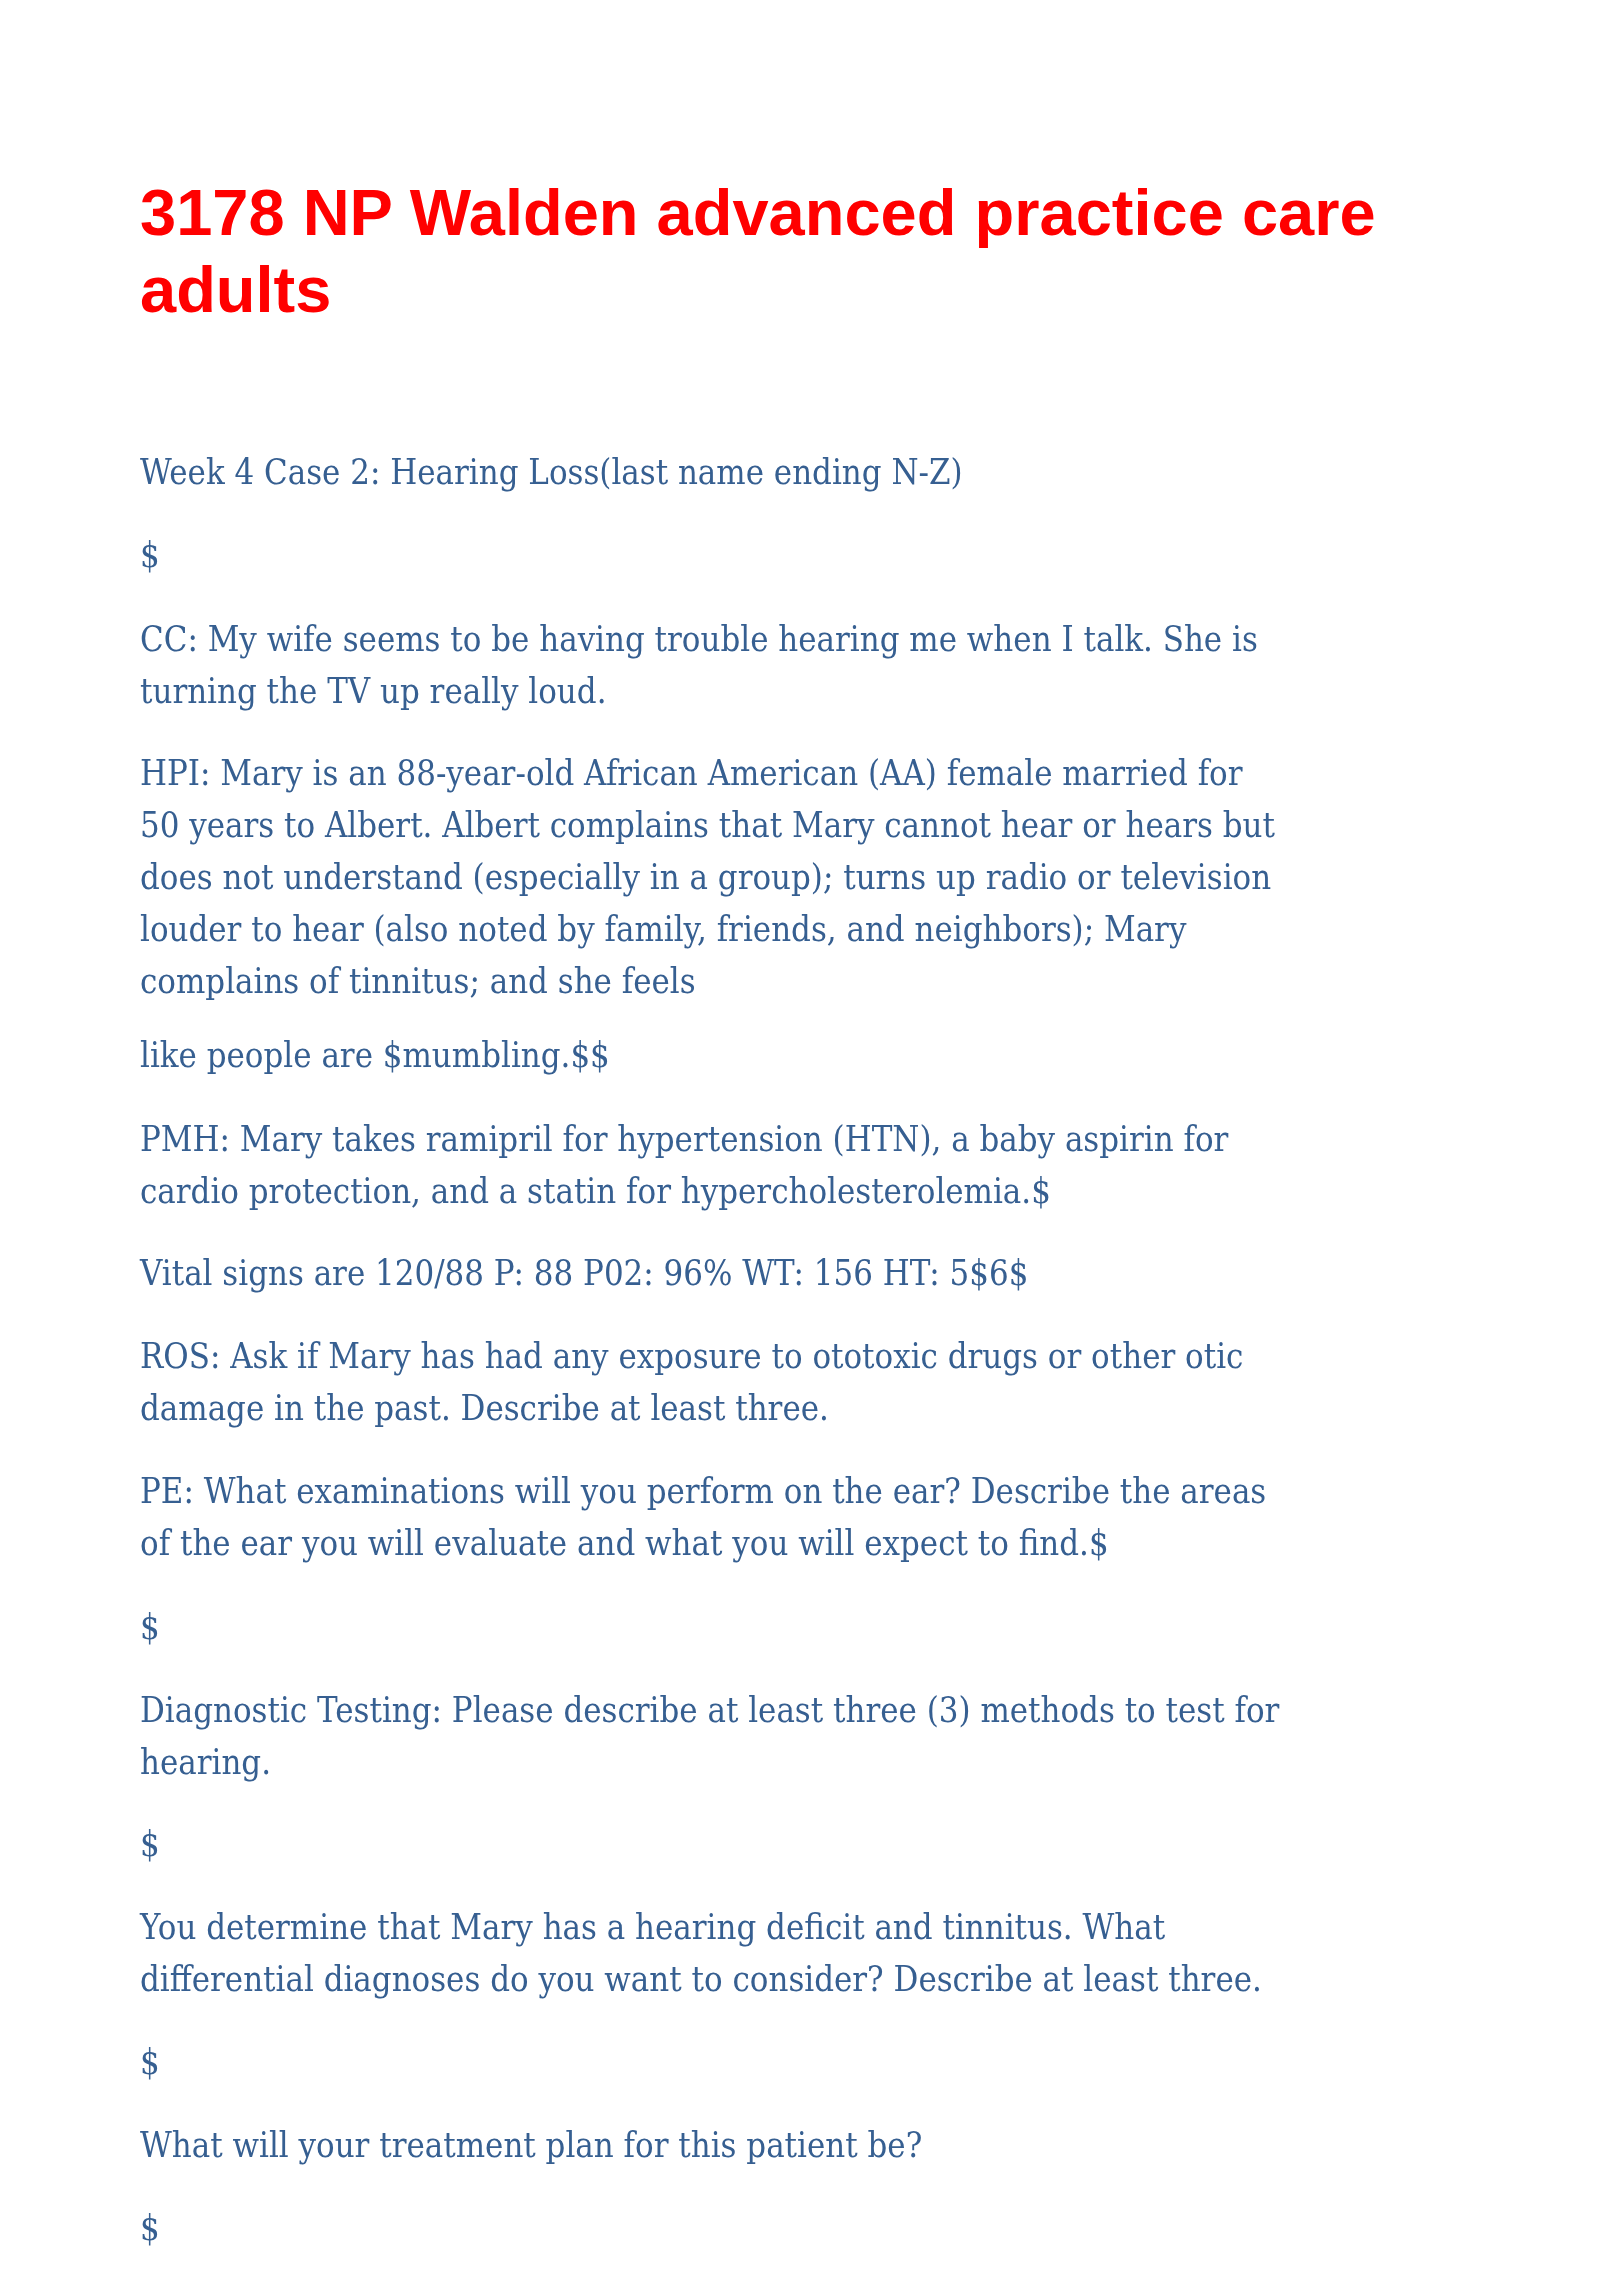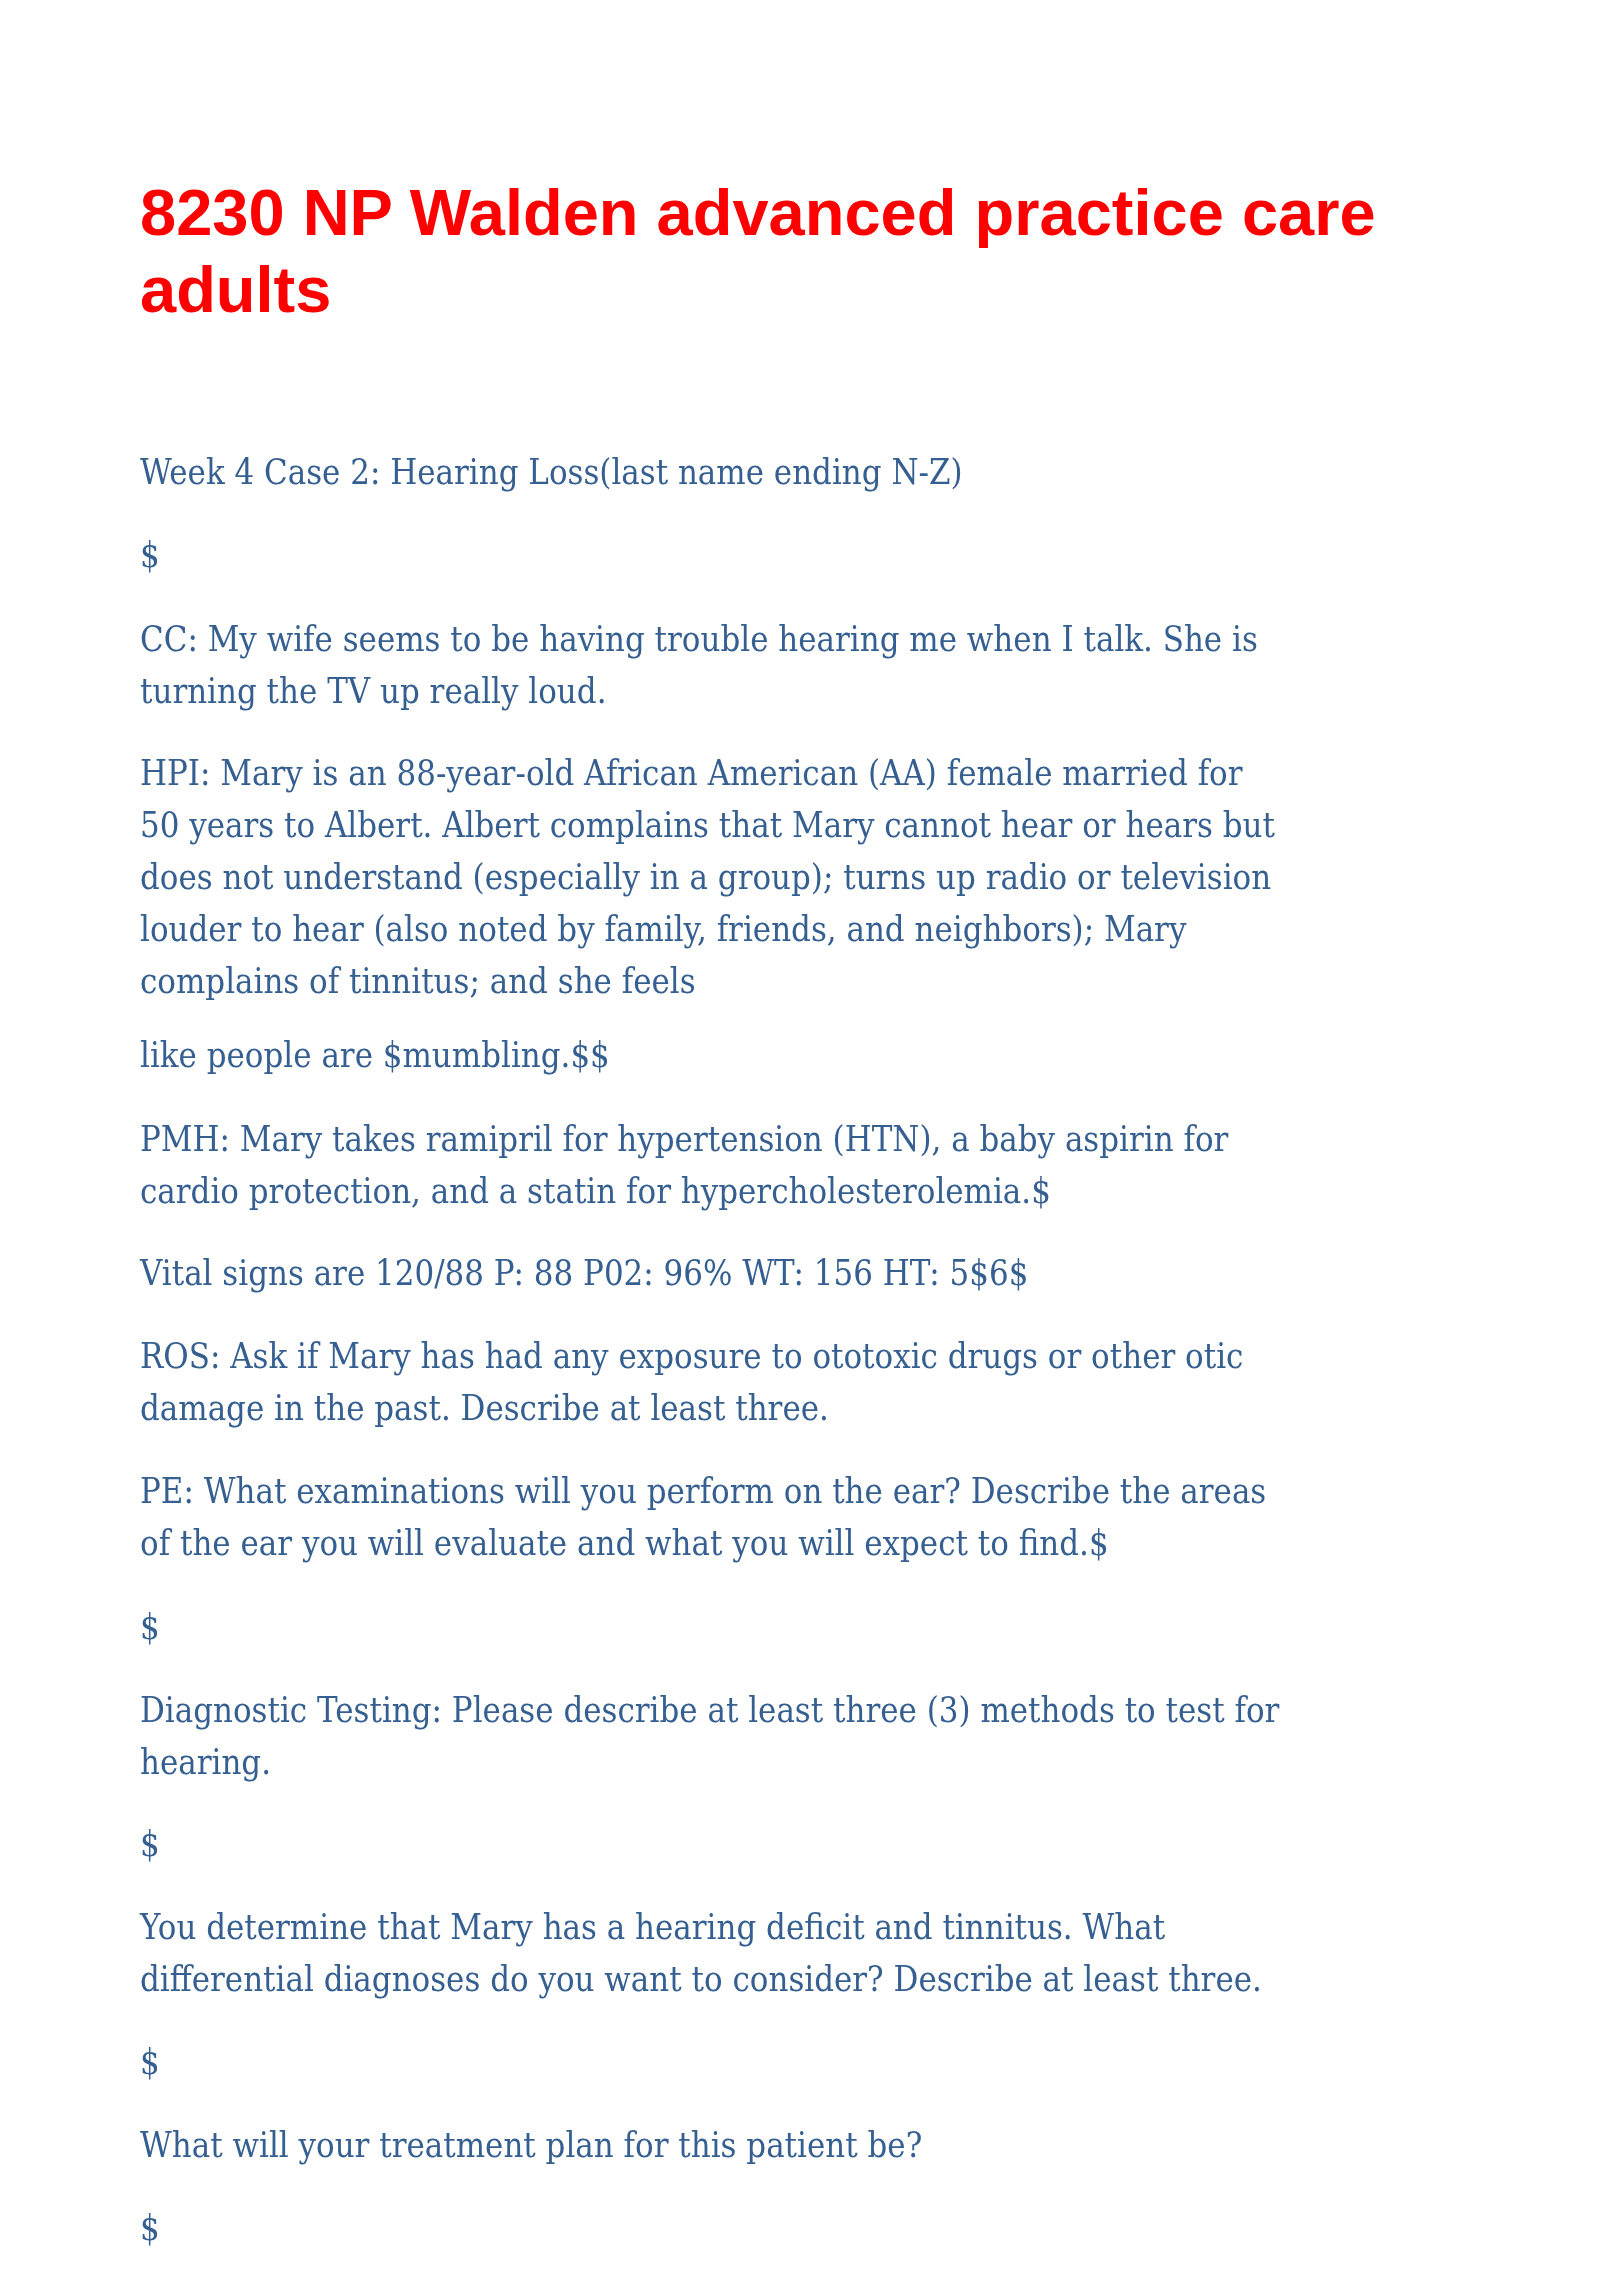--- a/index.html
+++ b/index.html
@@ -42,21 +42,21 @@
       color: #365f91;
       transform-origin: 0 0;
       white-space: nowrap;
     }
     .para .line { display: block; }
   </style>
 </head>
 <body>
 
 <div class="page">
-  <h1 class="title">8230 NP Walden advanced practice care adults</h1>
+  <h1 class="title">3178 NP Walden advanced practice care adults</h1>
 
   <p class="para" style="top: 446px; transform: scaleX(0.86);">
     <span class="line">Week 4 Case 2: Hearing Loss(last name ending N-Z)</span>
   </p>
 
   <p class="para" style="top: 529px; transform: scaleX(0.86);">
     <span class="line">$</span>
   </p>
 
   <p class="para" style="top: 613px; transform: scaleX(0.86);">

